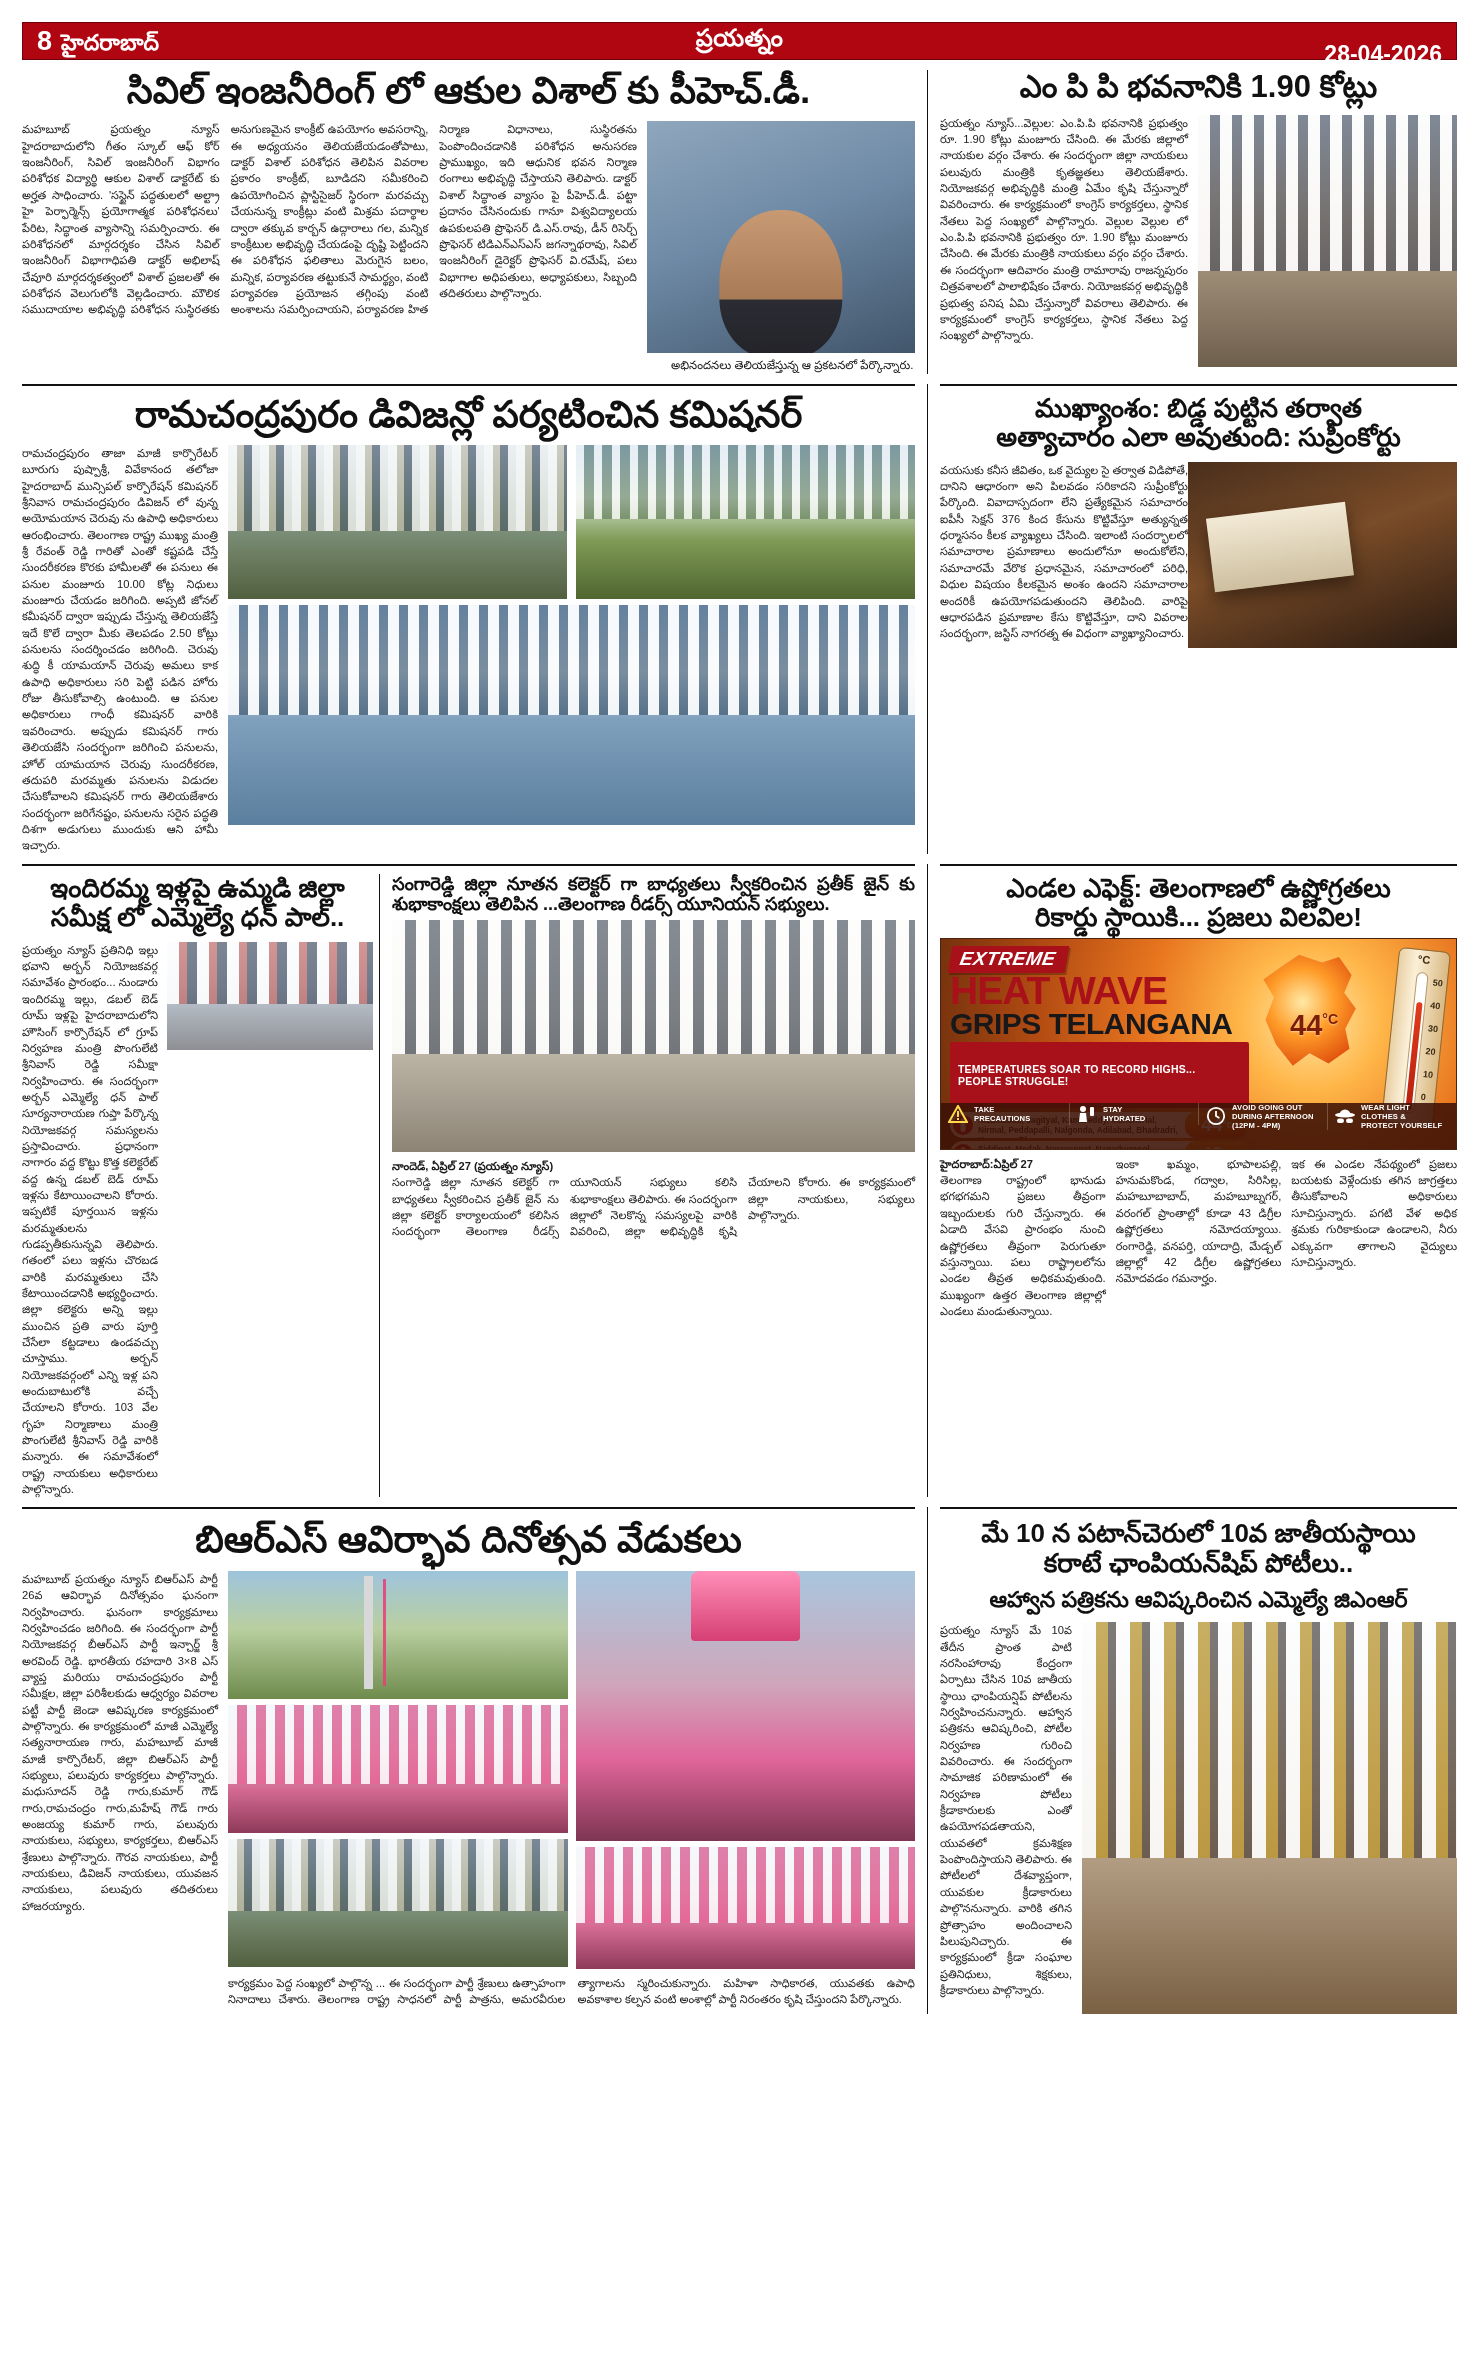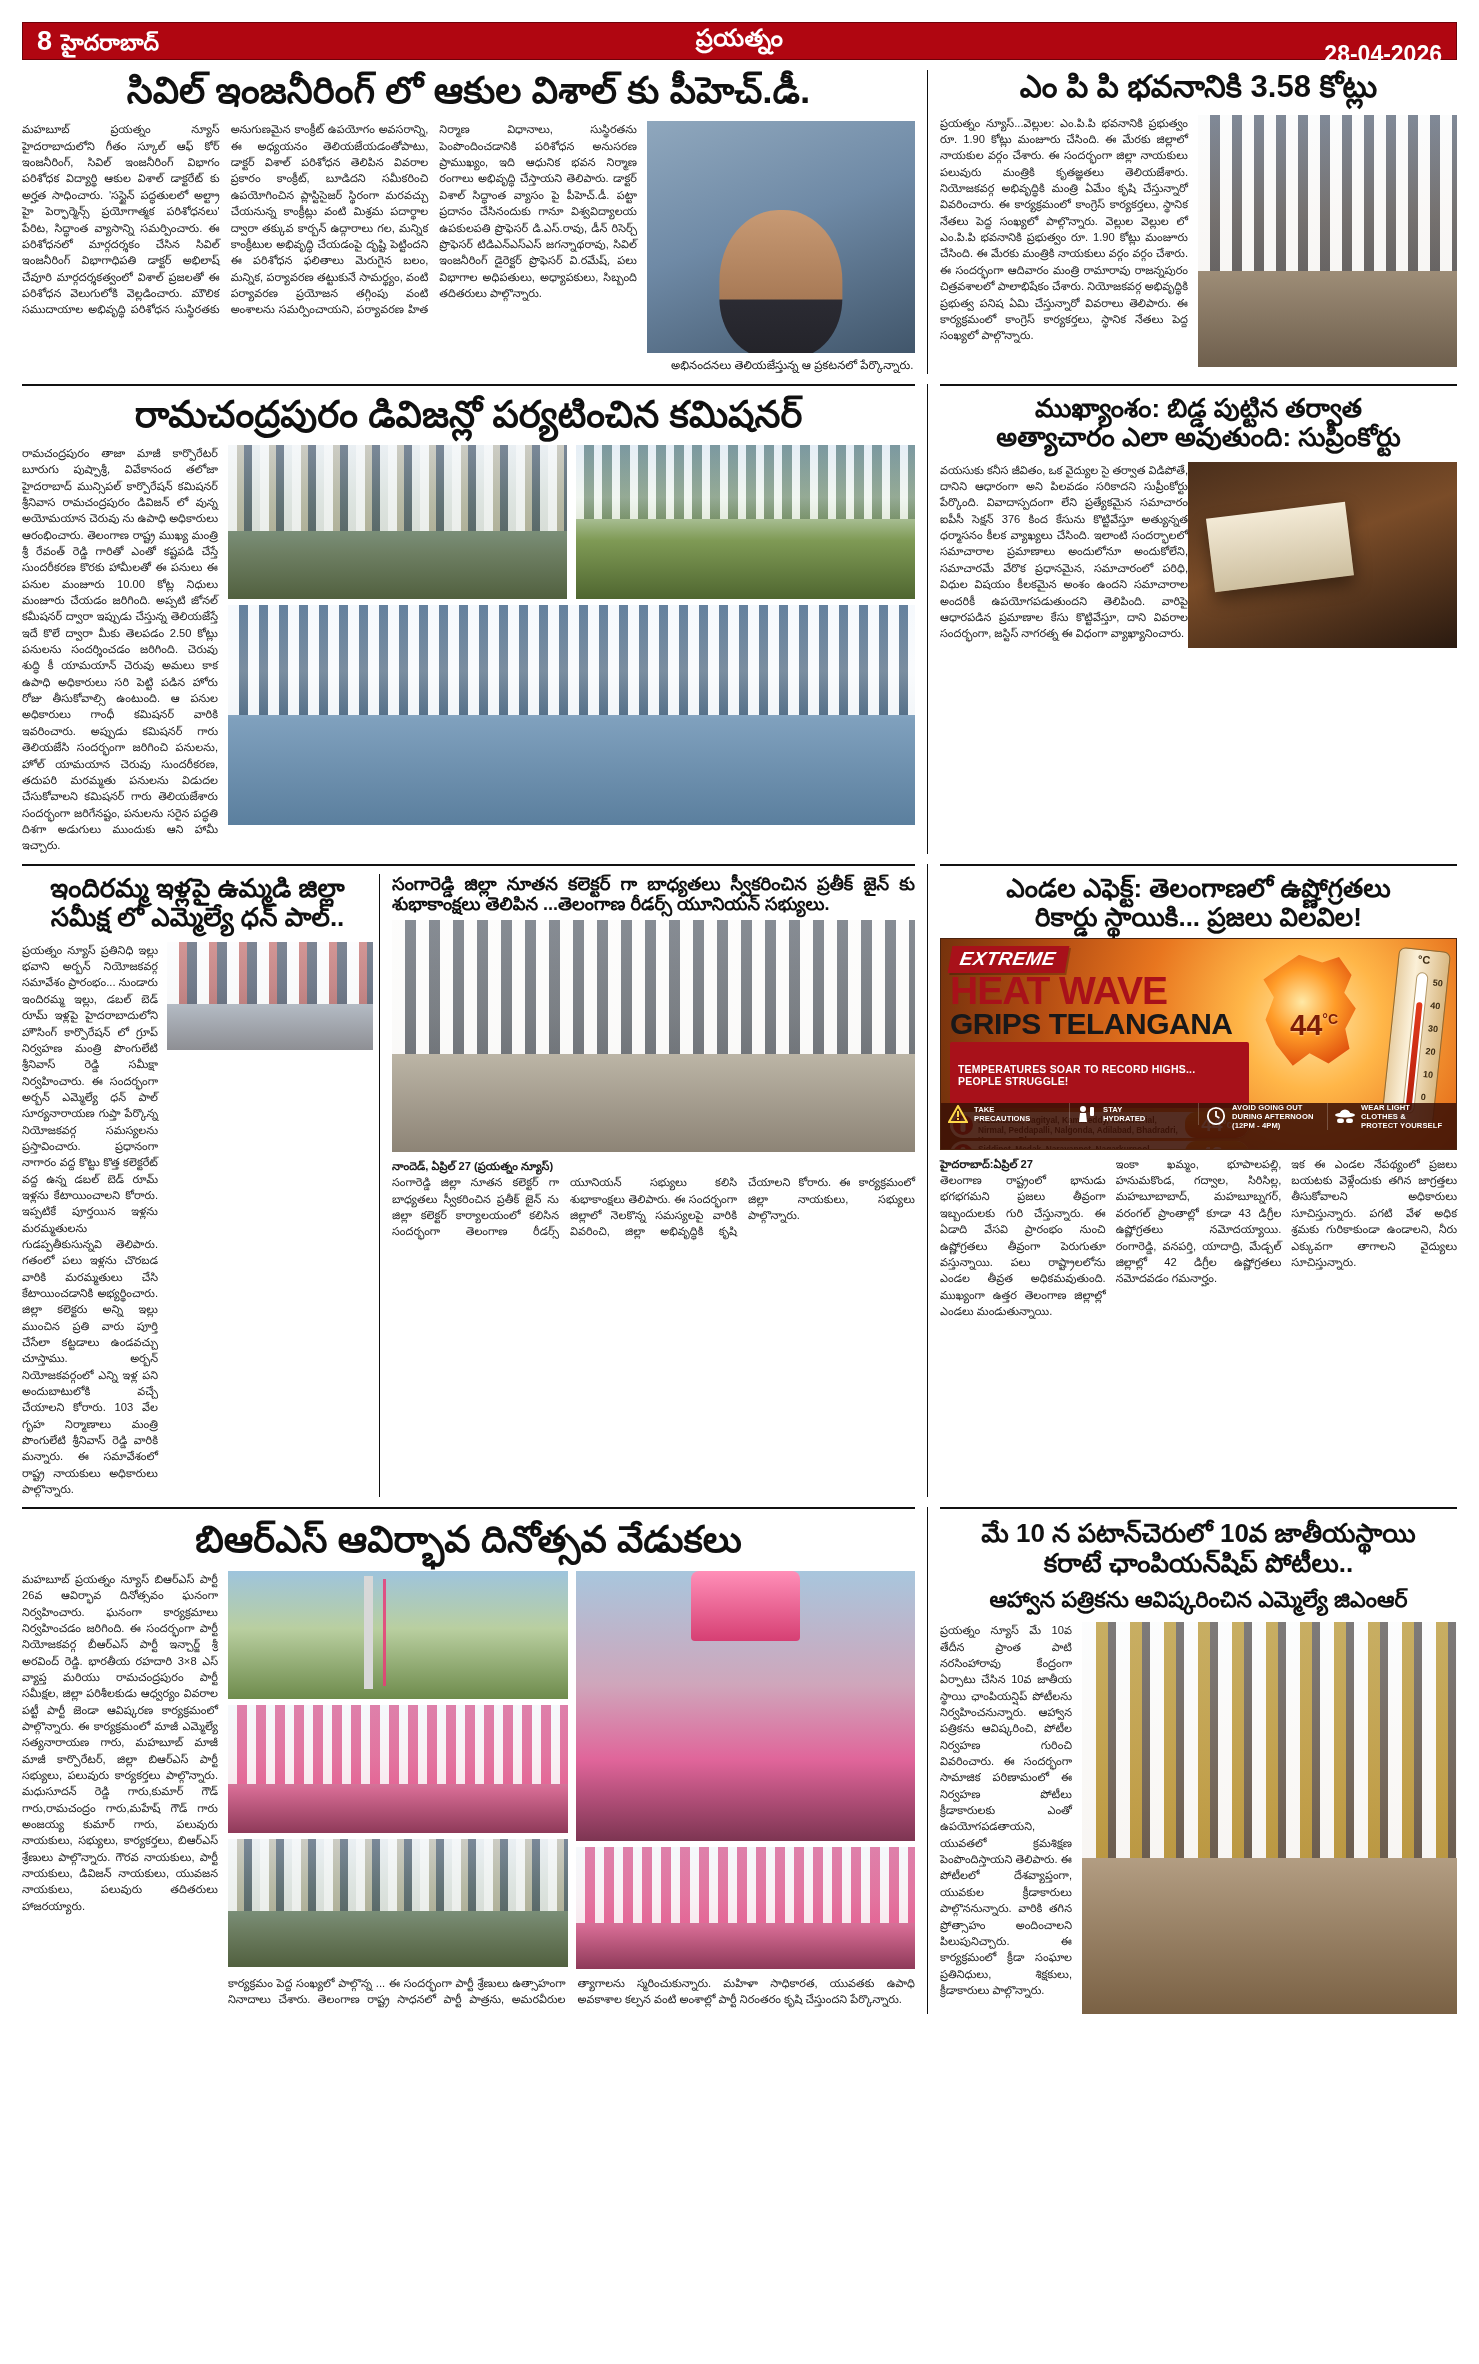--- a/index.html
+++ b/index.html
@@ -217,21 +217,21 @@
           <div class="body-txt cols3">మహబూబ్ ప్రయత్నం న్యూస్ హైదరాబాదులోని గీతం స్కూల్ ఆఫ్ కోర్ ఇంజనీరింగ్, సివిల్ ఇంజనీరింగ్ విభాగం పరిశోధక విద్యార్థి ఆకుల విశాల్ డాక్టరేట్ కు అర్హత సాధించారు. 'సస్టైన్ పద్ధతులలో అల్ట్రా హై పెర్ఫార్మెన్స్ ప్రయోగాత్మక పరిశోధనలు' పేరిట, సిద్ధాంత వ్యాసాన్ని సమర్పించారు. ఈ పరిశోధనలో మార్గదర్శకం చేసిన సివిల్ ఇంజనీరింగ్ విభాగాధిపతి డాక్టర్ అభిలాష్ చేవూరి మార్గదర్శకత్వంలో విశాల్ ప్రజలతో ఈ పరిశోధన వెలుగులోకి వెల్లడించారు. మౌలిక సముదాయాల అభివృద్ధి పరిశోధన సుస్థిరతకు అనుగుణమైన కాంక్రీట్ ఉపయోగం అవసరాన్ని, ఈ అధ్యయనం తెలియజేయడంతోపాటు, డాక్టర్ విశాల్ పరిశోధన తెలిపిన వివరాల ప్రకారం కాంక్రీట్, బూడిదని సమీకరించి ఉపయోగించిన ప్లాస్టిసైజర్ స్థిరంగా మరవచ్చు చేయనున్న కాంక్రీట్లు వంటి మిశ్రమ పదార్థాల ద్వారా తక్కువ కార్బన్ ఉద్గారాలు గల, మన్నిక కాంక్రీటుల అభివృద్ధి చేయడంపై దృష్టి పెట్టిందని ఈ పరిశోధన ఫలితాలు మెరుగైన బలం, మన్నిక, పర్యావరణ తట్టుకునే సామర్థ్యం, వంటి పర్యావరణ ప్రయోజన తగ్గింపు వంటి అంశాలను సమర్పించాయని, పర్యావరణ హిత నిర్మాణ విధానాలు, సుస్థిరతను పెంపొందించడానికి పరిశోధన అనుసరణ ప్రాముఖ్యం, ఇది ఆధునిక భవన నిర్మాణ రంగాలు అభివృద్ధి చేస్తాయని తెలిపారు. డాక్టర్ విశాల్ సిద్ధాంత వ్యాసం పై పీహెచ్.డీ. పట్టా ప్రదానం చేసినందుకు గానూ విశ్వవిద్యాలయ ఉపకులపతి ప్రొఫెసర్ డి.ఎస్.రావు, డీన్ రిసెర్చ్ ప్రొఫెసర్ టిడిఎన్ఎస్ఎస్ జగన్నాథరావు, సివిల్ ఇంజనీరింగ్ డైరెక్టర్ ప్రొఫెసర్ వి.రమేష్, పలు విభాగాల అధిపతులు, అధ్యాపకులు, సిబ్బంది తదితరులు పాల్గొన్నారు.</div>
         </div>
         <div style="width:268px;">
           <div class="ph p-portrait" style="width:268px;height:232px;"></div>
           <div class="cap" style="margin-top:4px;">అభినందనలు తెలియజేస్తున్న ఆ ప్రకటనలో పేర్కొన్నారు.</div>
         </div>
       </div>
     </div>
 
     <div class="col-right">
-      <div class="hl h-lg">ఎం పి పి భవనానికి 3.58 కోట్లు</div>
+      <div class="hl h-lg">ఎం పి పి భవనానికి 1.90 కోట్లు</div>
       <div class="sp10"></div>
       <div style="display:flex; gap:10px;">
         <div style="width:248px;">
           <div class="body-txt">ప్రయత్నం న్యూస్...వెల్లుల: ఎం.పి.పి భవనానికి ప్రభుత్వం రూ. 1.90 కోట్లు మంజూరు చేసింది. ఈ మేరకు జిల్లాలో నాయకుల వర్గం చేశారు. ఈ సందర్భంగా జిల్లా నాయకులు పలువురు మంత్రికి కృతజ్ఞతలు తెలియజేశారు. నియోజకవర్గ అభివృద్ధికి మంత్రి ఏమేం కృషి చేస్తున్నారో వివరించారు. ఈ కార్యక్రమంలో కాంగ్రెస్ కార్యకర్తలు, స్థానిక నేతలు పెద్ద సంఖ్యలో పాల్గొన్నారు. వెల్లుల వెల్లుల లో ఎం.పి.పి భవనానికి ప్రభుత్వం రూ. 1.90 కోట్లు మంజూరు చేసింది. ఈ మేరకు మంత్రికి నాయకులు వర్గం వర్గం చేశారు. ఈ సందర్భంగా ఆదివారం మంత్రి రామారావు రాజన్నపురం చిత్రవశాలలో పాలాభిషేకం చేశారు. నియోజకవర్గ అభివృద్ధికి ప్రభుత్వ పనిష ఏమి చేస్తున్నారో వివరాలు తెలిపారు. ఈ కార్యక్రమంలో కాంగ్రెస్ కార్యకర్తలు, స్థానిక నేతలు పెద్ద సంఖ్యలో పాల్గొన్నారు.</div>
         </div>
         <div style="flex:1;">
           <div class="ph p-mpp" style="width:100%;height:252px;"></div>
         </div>
       </div>
     </div>

